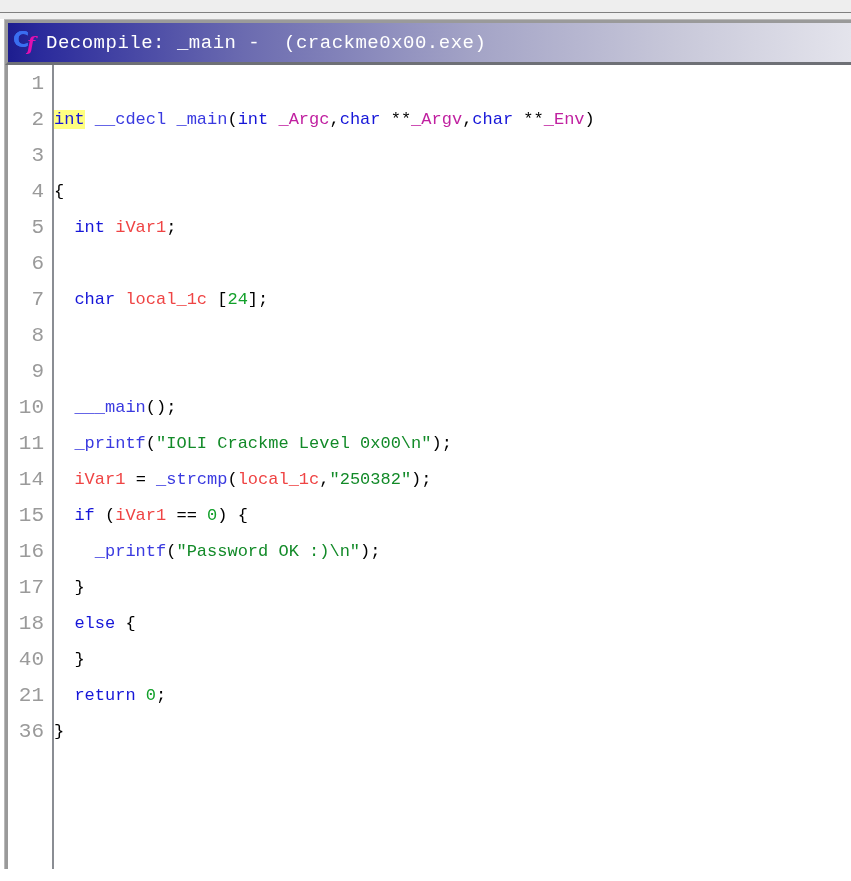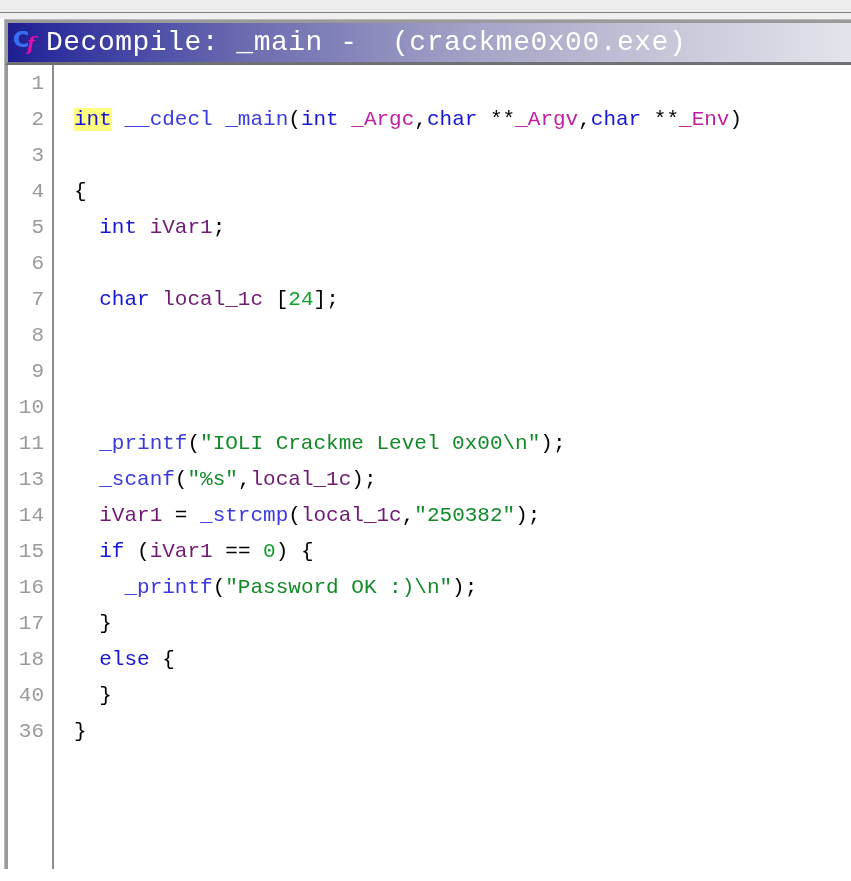--- a/index.html
+++ b/index.html
@@ -63,21 +63,21 @@
     position: absolute; left: 14px; top: 5px;
     font-family: "DejaVu Serif", serif;
     font-style: italic;
     font-weight: bold;
     font-size: 19px;
     color: #e010b0;
     line-height: 19px;
   }
   #panel-title-text {
     color: #ffffff;
-    font-size: 28px;
+    font-size: 19px;
     letter-spacing: 0.5px;
     white-space: pre;
     font-family: "Liberation Mono", "DejaVu Sans Mono", monospace;
   }
 
   
   #code-viewport {
     position: relative;
     background: #ffffff;
     border-left: 3px solid #9a9a9a;
@@ -101,30 +101,29 @@
     flex: 0 0 40px;
     text-align: right;
     padding-right: 4px;
     color: #9a9a9a;
     font-size: 21px;
     font-family: "Liberation Mono", "DejaVu Sans Mono", monospace;
     user-select: none;
   }
   .line-code {
     padding-left: 6px;
-    font-size: 21px;
+    font-size: 17px;
     font-family: "Liberation Mono", "DejaVu Sans Mono", monospace;
     white-space: pre;
     color: #000000;
-    margin-left: 20px;
   }
   
   .t-type   { color: #1616d8; }
   .t-fn     { color: #3a3ae0; }
-  .t-var    { color: #701a75; }
+  .t-var    { color: #ef4444; }
   .t-param  { color: #c020a0; }
   .t-str    { color: #128a28; }
   .t-num    { color: #12a02a; }
   .t-kw     { color: #1616d8; }
   .t-punct  { color: #000000; }
   .hl       { background: #ffff80; }
 </style>
 </head>
 <body>
 
@@ -146,26 +145,26 @@
     <div id="code-rows">
         <div class="code-row"><span class="line-no">1</span><span class="line-code"></span></div>
         <div class="code-row"><span class="line-no">2</span><span class="line-code"><span class="hl"><span class="t-type">int</span></span><span class="t-punct"> </span><span class="t-fn">__cdecl</span><span class="t-punct"> </span><span class="t-fn">_main</span><span class="t-punct">(</span><span class="t-type">int</span><span class="t-punct"> </span><span class="t-param">_Argc</span><span class="t-punct">,</span><span class="t-type">char</span><span class="t-punct"> </span><span class="t-punct">*</span><span class="t-punct">*</span><span class="t-param">_Argv</span><span class="t-punct">,</span><span class="t-type">char</span><span class="t-punct"> </span><span class="t-punct">*</span><span class="t-punct">*</span><span class="t-param">_Env</span><span class="t-punct">)</span></span></div>
         <div class="code-row"><span class="line-no">3</span><span class="line-code"></span></div>
         <div class="code-row"><span class="line-no">4</span><span class="line-code"><span class="t-punct">{</span></span></div>
         <div class="code-row"><span class="line-no">5</span><span class="line-code"><span class="t-punct"> </span><span class="t-punct"> </span><span class="t-type">int</span><span class="t-punct"> </span><span class="t-var">iVar1</span><span class="t-punct">;</span></span></div>
         <div class="code-row"><span class="line-no">6</span></div>
         <div class="code-row"><span class="line-no">7</span><span class="line-code"><span class="t-punct"> </span><span class="t-punct"> </span><span class="t-type">char</span><span class="t-punct"> </span><span class="t-var">local_1c</span><span class="t-punct"> </span><span class="t-punct">[</span><span class="t-num">24</span><span class="t-punct">]</span><span class="t-punct">;</span></span></div>
         <div class="code-row"><span class="line-no">8</span><span class="line-code"></span></div>
         <div class="code-row"><span class="line-no">9</span></div>
-        <div class="code-row"><span class="line-no">10</span></div>
+        <div class="code-row"><span class="line-no">10</span><span class="line-code"><span class="t-punct"> </span><span class="t-punct"> </span><span class="t-fn">___main</span><span class="t-punct">(</span><span class="t-punct">)</span><span class="t-punct">;</span></span></div>
         <div class="code-row"><span class="line-no">11</span><span class="line-code"><span class="t-punct"> </span><span class="t-punct"> </span><span class="t-fn">_printf</span><span class="t-punct">(</span><span class="t-str">"IOLI Crackme Level 0x00\n"</span><span class="t-punct">)</span><span class="t-punct">;</span></span></div>
-        <div class="code-row"><span class="line-no">13</span><span class="line-code"><span class="t-punct"> </span><span class="t-punct"> </span><span class="t-fn">_scanf</span><span class="t-punct">(</span><span class="t-str">"%s"</span><span class="t-punct">,</span><span class="t-var">local_1c</span><span class="t-punct">)</span><span class="t-punct">;</span></span></div>
         <div class="code-row"><span class="line-no">14</span><span class="line-code"><span class="t-punct"> </span><span class="t-punct"> </span><span class="t-var">iVar1</span><span class="t-punct"> </span><span class="t-punct">=</span><span class="t-punct"> </span><span class="t-fn">_strcmp</span><span class="t-punct">(</span><span class="t-var">local_1c</span><span class="t-punct">,</span><span class="t-str">"250382"</span><span class="t-punct">)</span><span class="t-punct">;</span></span></div>
         <div class="code-row"><span class="line-no">15</span><span class="line-code"><span class="t-punct"> </span><span class="t-punct"> </span><span class="t-kw">if</span><span class="t-punct"> </span><span class="t-punct">(</span><span class="t-var">iVar1</span><span class="t-punct"> </span><span class="t-punct">=</span><span class="t-punct">=</span><span class="t-punct"> </span><span class="t-num">0</span><span class="t-punct">)</span><span class="t-punct"> </span><span class="t-punct">{</span></span></div>
         <div class="code-row"><span class="line-no">16</span><span class="line-code"><span class="t-punct"> </span><span class="t-punct"> </span><span class="t-punct"> </span><span class="t-punct"> </span><span class="t-fn">_printf</span><span class="t-punct">(</span><span class="t-str">"Password OK :)\n"</span><span class="t-punct">)</span><span class="t-punct">;</span></span></div>
         <div class="code-row"><span class="line-no">17</span><span class="line-code"><span class="t-punct"> </span><span class="t-punct"> </span><span class="t-punct">}</span></span></div>
         <div class="code-row"><span class="line-no">18</span><span class="line-code"><span class="t-punct"> </span><span class="t-punct"> </span><span class="t-kw">else</span><span class="t-punct"> </span><span class="t-punct">{</span></span></div>
         <div class="code-row"><span class="line-no">40</span><span class="line-code"><span class="t-punct"> </span><span class="t-punct"> </span><span class="t-punct">}</span></span></div>
+        <div class="code-row"><span class="line-no">21</span><span class="line-code"><span class="t-punct"> </span><span class="t-punct"> </span><span class="t-kw">return</span><span class="t-punct"> </span><span class="t-num">0</span><span class="t-punct">;</span></span></div>
         <div class="code-row"><span class="line-no">36</span><span class="line-code"><span class="t-punct">}</span></span></div>
       </div>
   </div>
 
 </div>
 
 </body></html>

